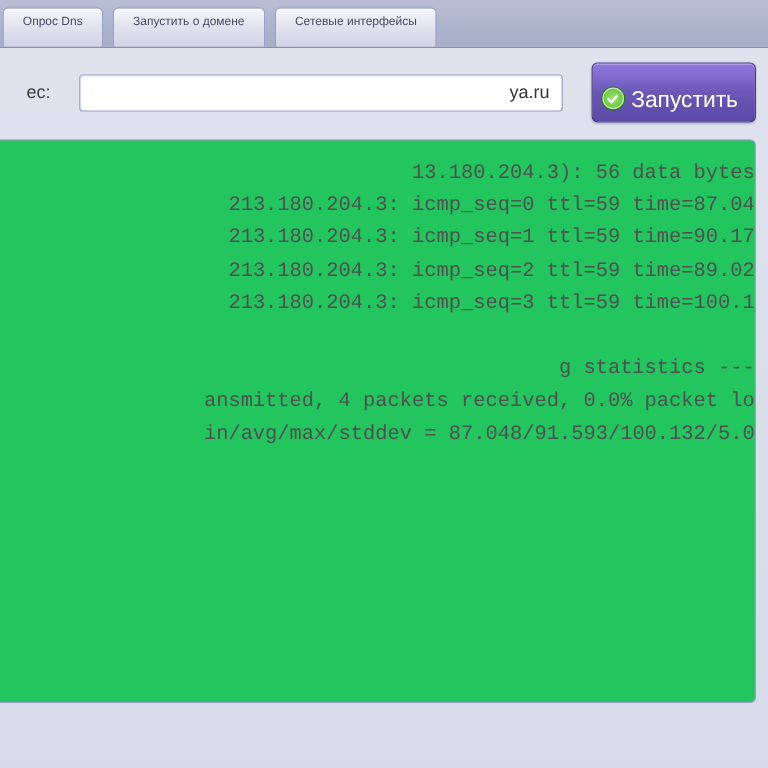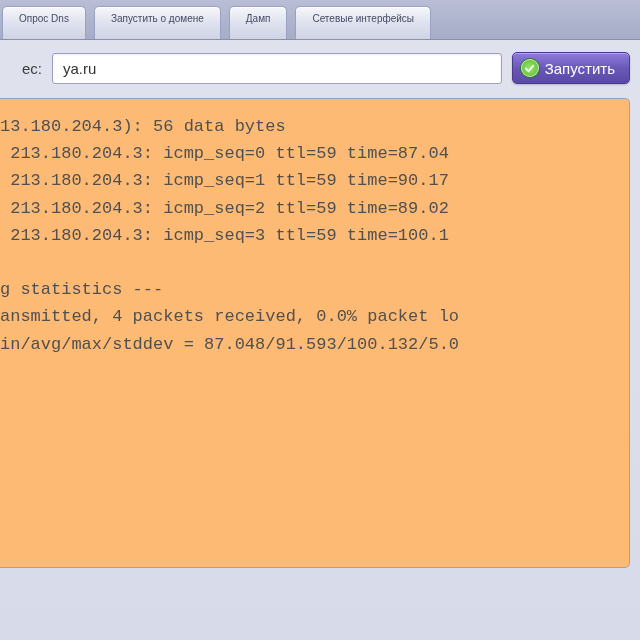--- a/index.html
+++ b/index.html
@@ -29,85 +29,85 @@
     white-space: nowrap;
     cursor: pointer;
     box-shadow: inset 0 1px 0 #fff;
   }
   .panel {
     padding: 12px 10px 10px 8px;
   }
   .row {
     display: flex;
     align-items: center;
-    gap: 10px;
+    gap: 24px;
     margin-bottom: 12px;
   }
   .label {
     width: 34px;
     text-align: right;
     color: #3d3d3d;
     font-size: 15px;
   }
   .input-wide, .input-small {
     border: 1px solid #9aa0c4;
     background: #fff;
     border-radius: 3px;
     padding: 6px 10px;
     font-size: 15px;
     color: #333;
     box-shadow: inset 0 1px 2px rgba(0,0,0,0.08);
+    text-align: right;
   }
   .input-wide { flex: 1; }
   .input-small { width: 92px; }
   .run-btn {
     display: inline-flex;
-    align-items: center;
     gap: 6px;
     background: linear-gradient(#8f7bdc, #6a58b7 50%, #5b49a6);
     color: #fff;
     border: 1px solid #4a398f;
     border-radius: 5px;
-    padding: 6px 14px 6px 8px;
-    font-size: 15px;
+    padding: 20px 14px 6px 8px;
+    font-size: 19px;
     cursor: pointer;
     box-shadow: inset 0 1px 0 rgba(255,255,255,0.35), 0 1px 2px rgba(0,0,0,0.2);
   }
   .check-icon {
     width: 18px; height: 18px;
     border-radius: 50%;
     background: radial-gradient(#9be56f, #4fb728);
     display: inline-flex; align-items: center; justify-content: center;
     box-shadow: inset 0 0 0 1px rgba(255,255,255,0.6), 0 0 0 1px #2d7a14;
   }
   .check-icon svg { width: 11px; height: 11px; }
   .output {
     border: 1px solid #9aa0c4;
     border-left: none;
-    background: #fdba74;
+    background: #22c55e;
     border-radius: 0 5px 5px 0;
     margin-left: -8px;
     margin-top: 14px;
     padding: 14px 0 14px 0;
     height: 470px;
     font-family: "Courier New", Courier, monospace;
     font-size: 17px;
     color: #505050;
     white-space: pre;
     overflow: hidden;
     line-height: 1.6;
+    text-align: right;
   }
 </style>
 </head>
 <body>
 
 <div class="tabstrip">
   <div class="tab"><span>Опрос Dns</span></div>
   <div class="tab"><span>Запустить о домене</span></div>
-  <div class="tab"><span>Дамп</span></div>
   <div class="tab"><span>Сетевые интерфейсы</span></div>
 </div>
 
 <div class="panel">
   <div class="row">
     <span class="label">eс:</span>
     <input class="input-wide" value="ya.ru" style="">
     <button class="run-btn">
       <span class="check-icon">
         <svg viewBox="0 0 12 12">

